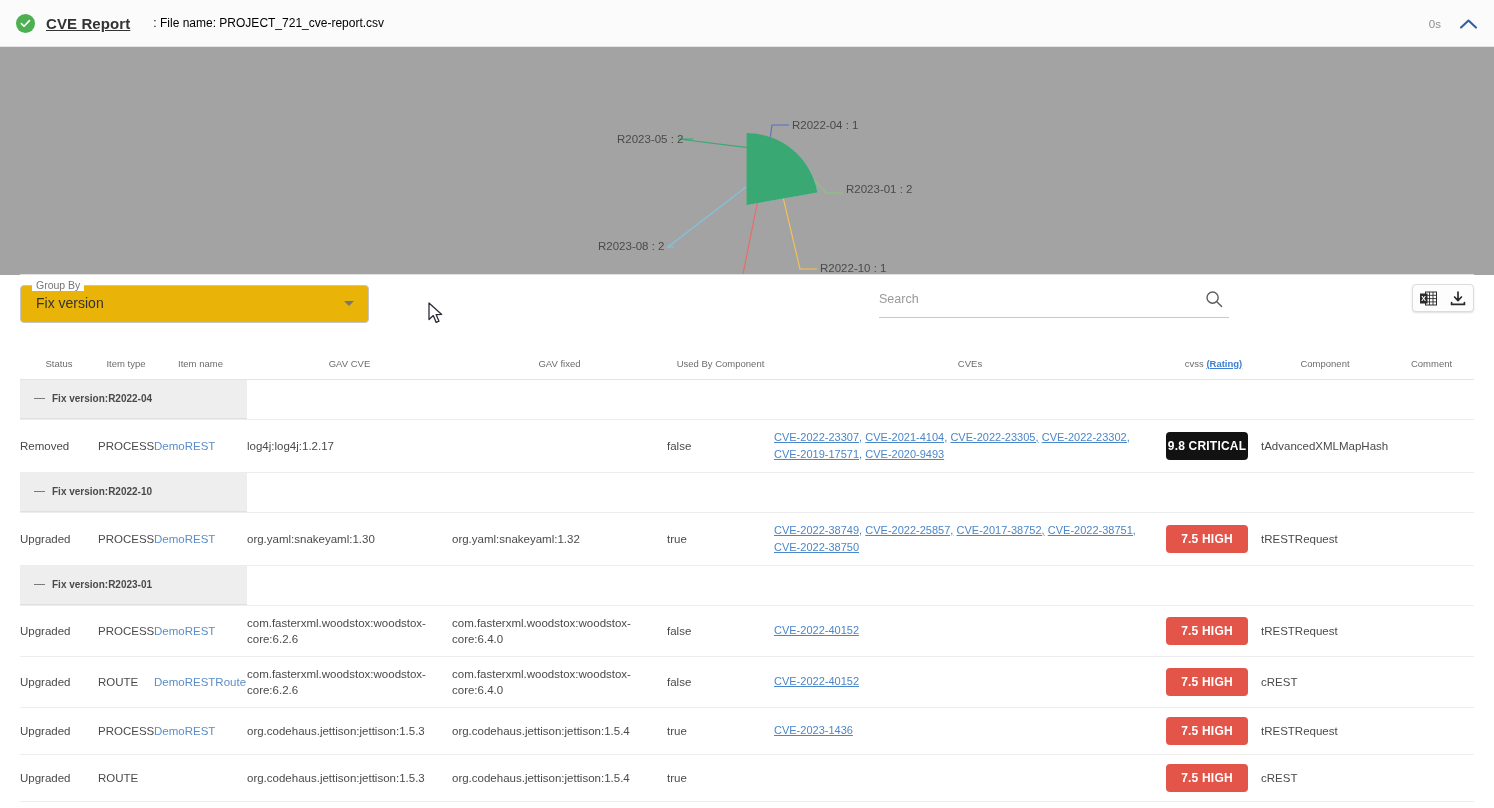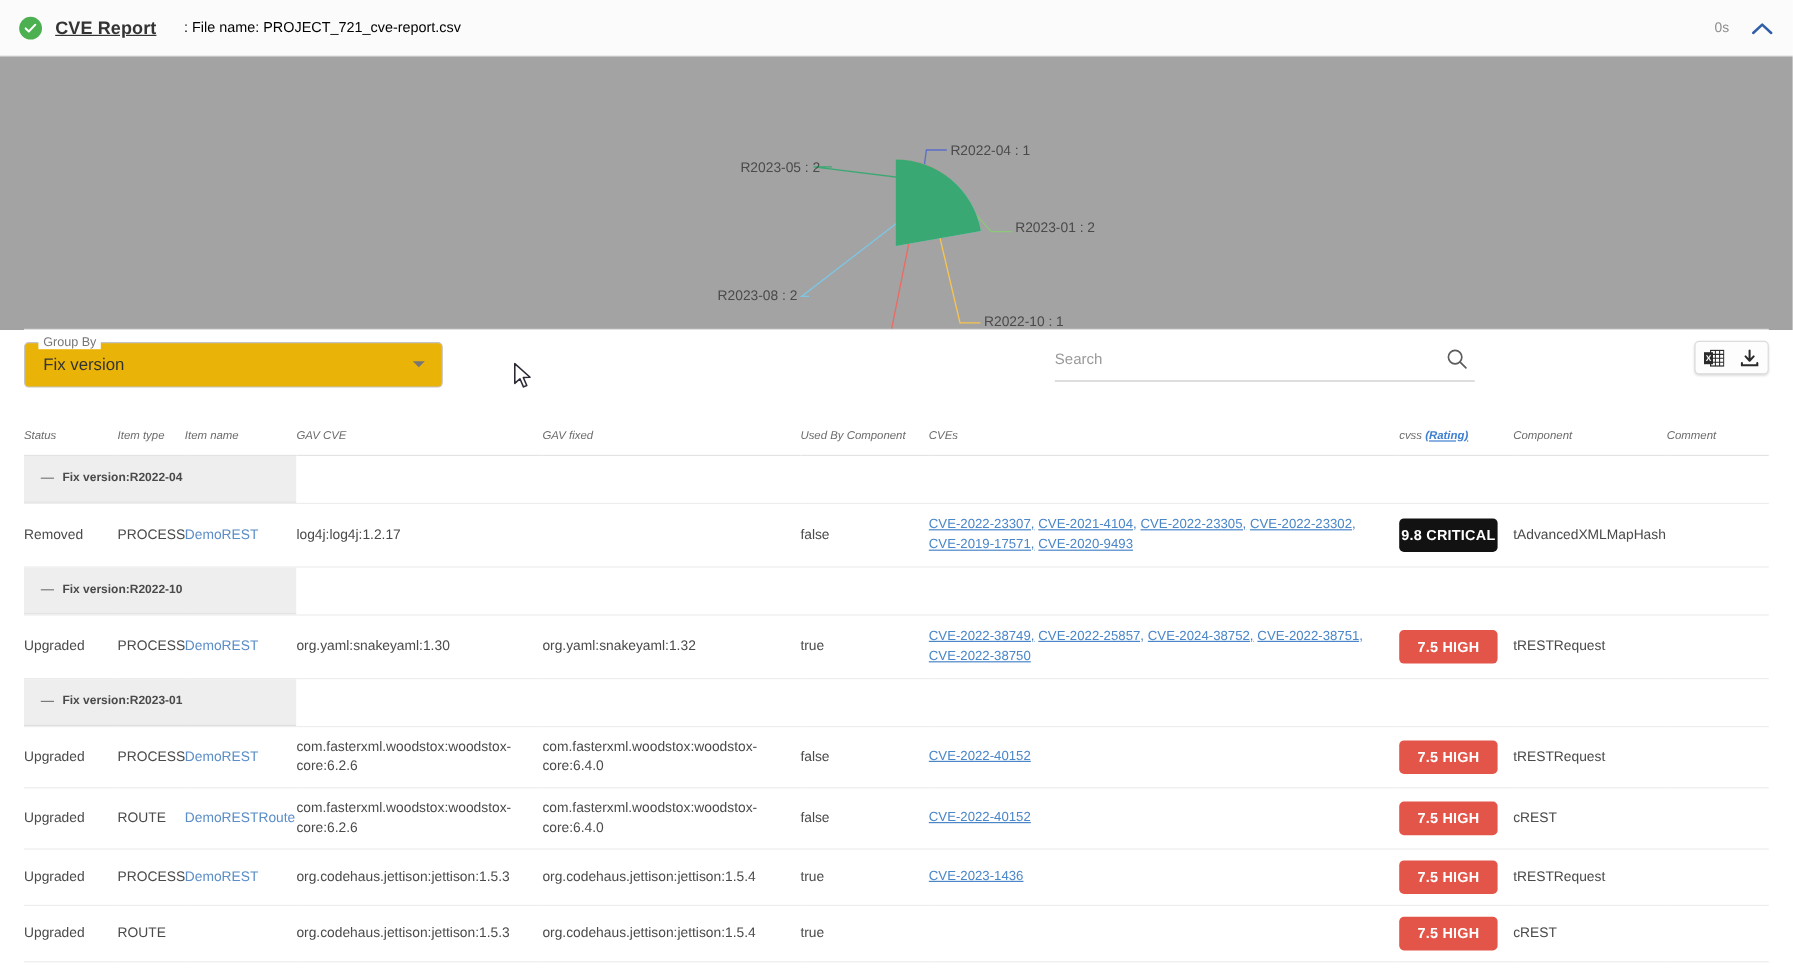--- a/index.html
+++ b/index.html
@@ -129,26 +129,25 @@
   table#cve-table {
     border-collapse:collapse;
     width:1454px;
     margin:0 20px;
     table-layout:fixed;
   }
   #cve-table thead th {
     font-size:9.5px;
     font-weight:normal;
     color:#6c6c6c;
-    text-align:left;
+    text-align:center;
     padding:0 0 10px 0;
     vertical-align:bottom;
     border-bottom:1px solid #e4e4e4;
     height:44px;
-    font-style:italic;
   }
   th.h-status      { width:78px;  padding-left:4px; }
   th.h-itemtype    { width:56px;  vertical-align:top; padding-top:6px; }
   th.h-itemname    { width:93px;  padding-left:1px; }
   th.h-gavcve      { width:205px; }
   th.h-gavfixed    { width:215px; }
   th.h-usedby      { width:107px; vertical-align:top; padding-top:4px;}
   th.h-cves        { width:392px; }
   th.h-cvss        { width:95px;  }
   th.h-component   { width:128px; }
@@ -345,21 +344,21 @@
           </td>
           <td colspan="7" class="group-blank" style="height: 40px;"></td>
         </tr>
         <tr>
           <td class="c-status">Upgraded</td>
           <td>PROCESS</td>
           <td><a class="lnk" href="#">DemoREST</a></td>
           <td class="wrap2">org.yaml:snakeyaml:1.30</td>
           <td class="wrap2">org.yaml:snakeyaml:1.32</td>
           <td>true</td>
-          <td class="cve-cell"><a class="cve-lnk" href="#">CVE-2022-38749,</a> <a class="cve-lnk" href="#">CVE-2022-25857,</a> <a class="cve-lnk" href="#">CVE-2024-38752,</a> <a class="cve-lnk" href="#">CVE-2022-38751,</a> <a class="cve-lnk" href="#">CVE-2022-38750</a></td>
+          <td class="cve-cell"><a class="cve-lnk" href="#">CVE-2022-38749,</a> <a class="cve-lnk" href="#">CVE-2022-25857,</a> <a class="cve-lnk" href="#">CVE-2017-38752,</a> <a class="cve-lnk" href="#">CVE-2022-38751,</a> <a class="cve-lnk" href="#">CVE-2022-38750</a></td>
           <td><span class="badge" style="background: rgb(227, 85, 73);">7.5 HIGH</span></td>
           <td>tRESTRequest</td>
           <td></td>
         </tr>
         <tr class="group-row">
           <td colspan="3" style="padding: 0px;">
             <div class="group-cell">
               <span class="group-dash"></span>
               <span>Fix version:R2023-01</span>
             </div>

